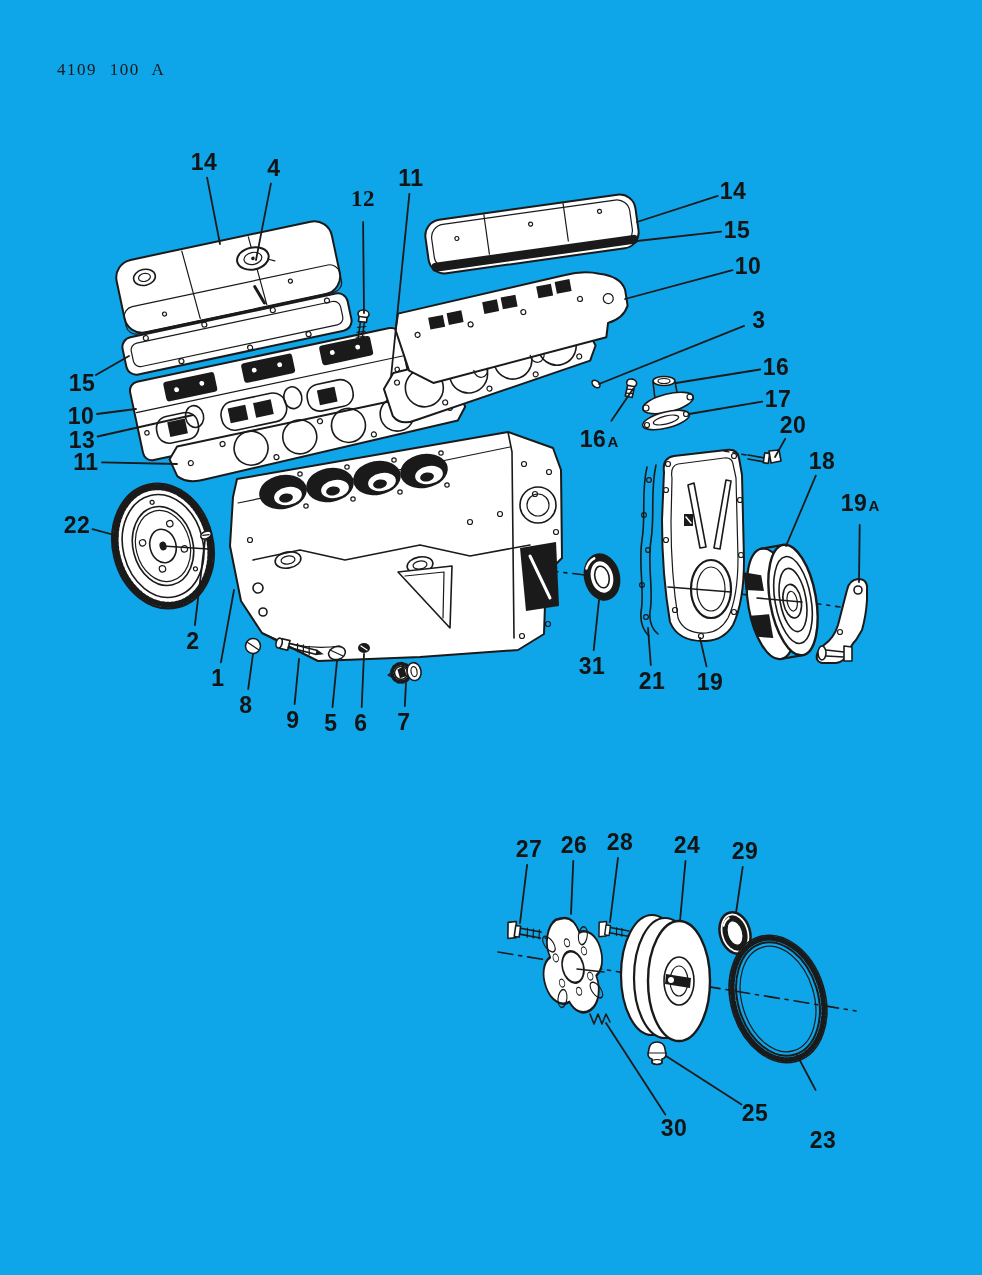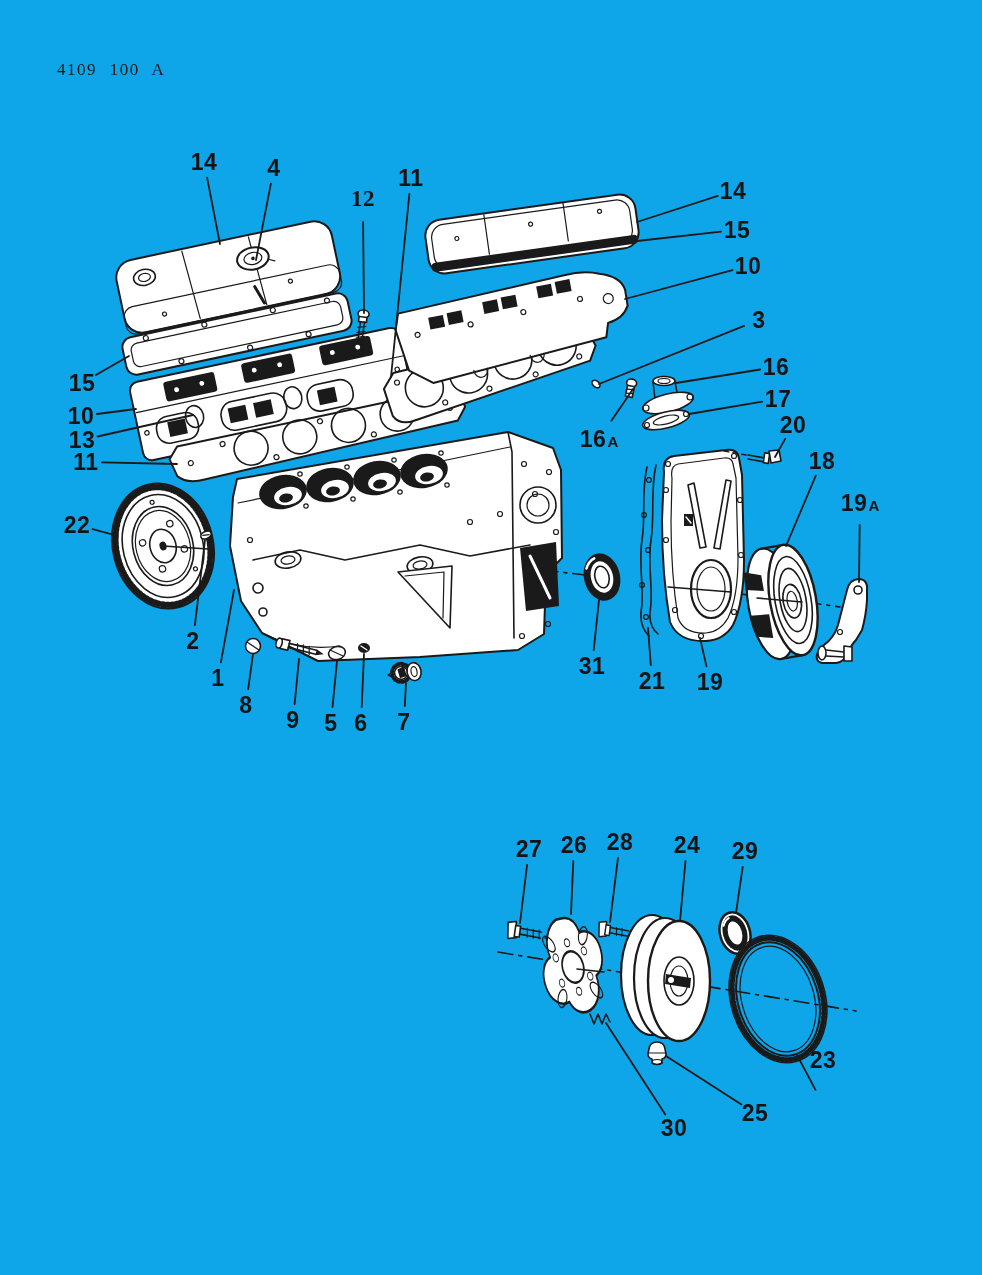--- a/index.html
+++ b/index.html
@@ -591,21 +591,21 @@
       </div>
       <div class="callout" style="left: 620px; top: 842px;">
         <span class="num">28</span>
       </div>
       <div class="callout" style="left: 687px; top: 845px;">
         <span class="num">24</span>
       </div>
       <div class="callout" style="left: 745px; top: 851px;">
         <span class="num">29</span>
       </div>
-      <div class="callout" style="left: 823px; top: 1060px;">
+      <div class="callout" style="left: 823px; top: 1140px;">
         <span class="num">23</span>
       </div>
       <div class="callout" style="left: 755px; top: 1113px; align-items: flex-end;">
         <span class="num">25</span>
       </div>
       <div class="callout" style="left: 674px; top: 1128px;">
         <span class="num">30</span>
       </div>
     </div>
 

